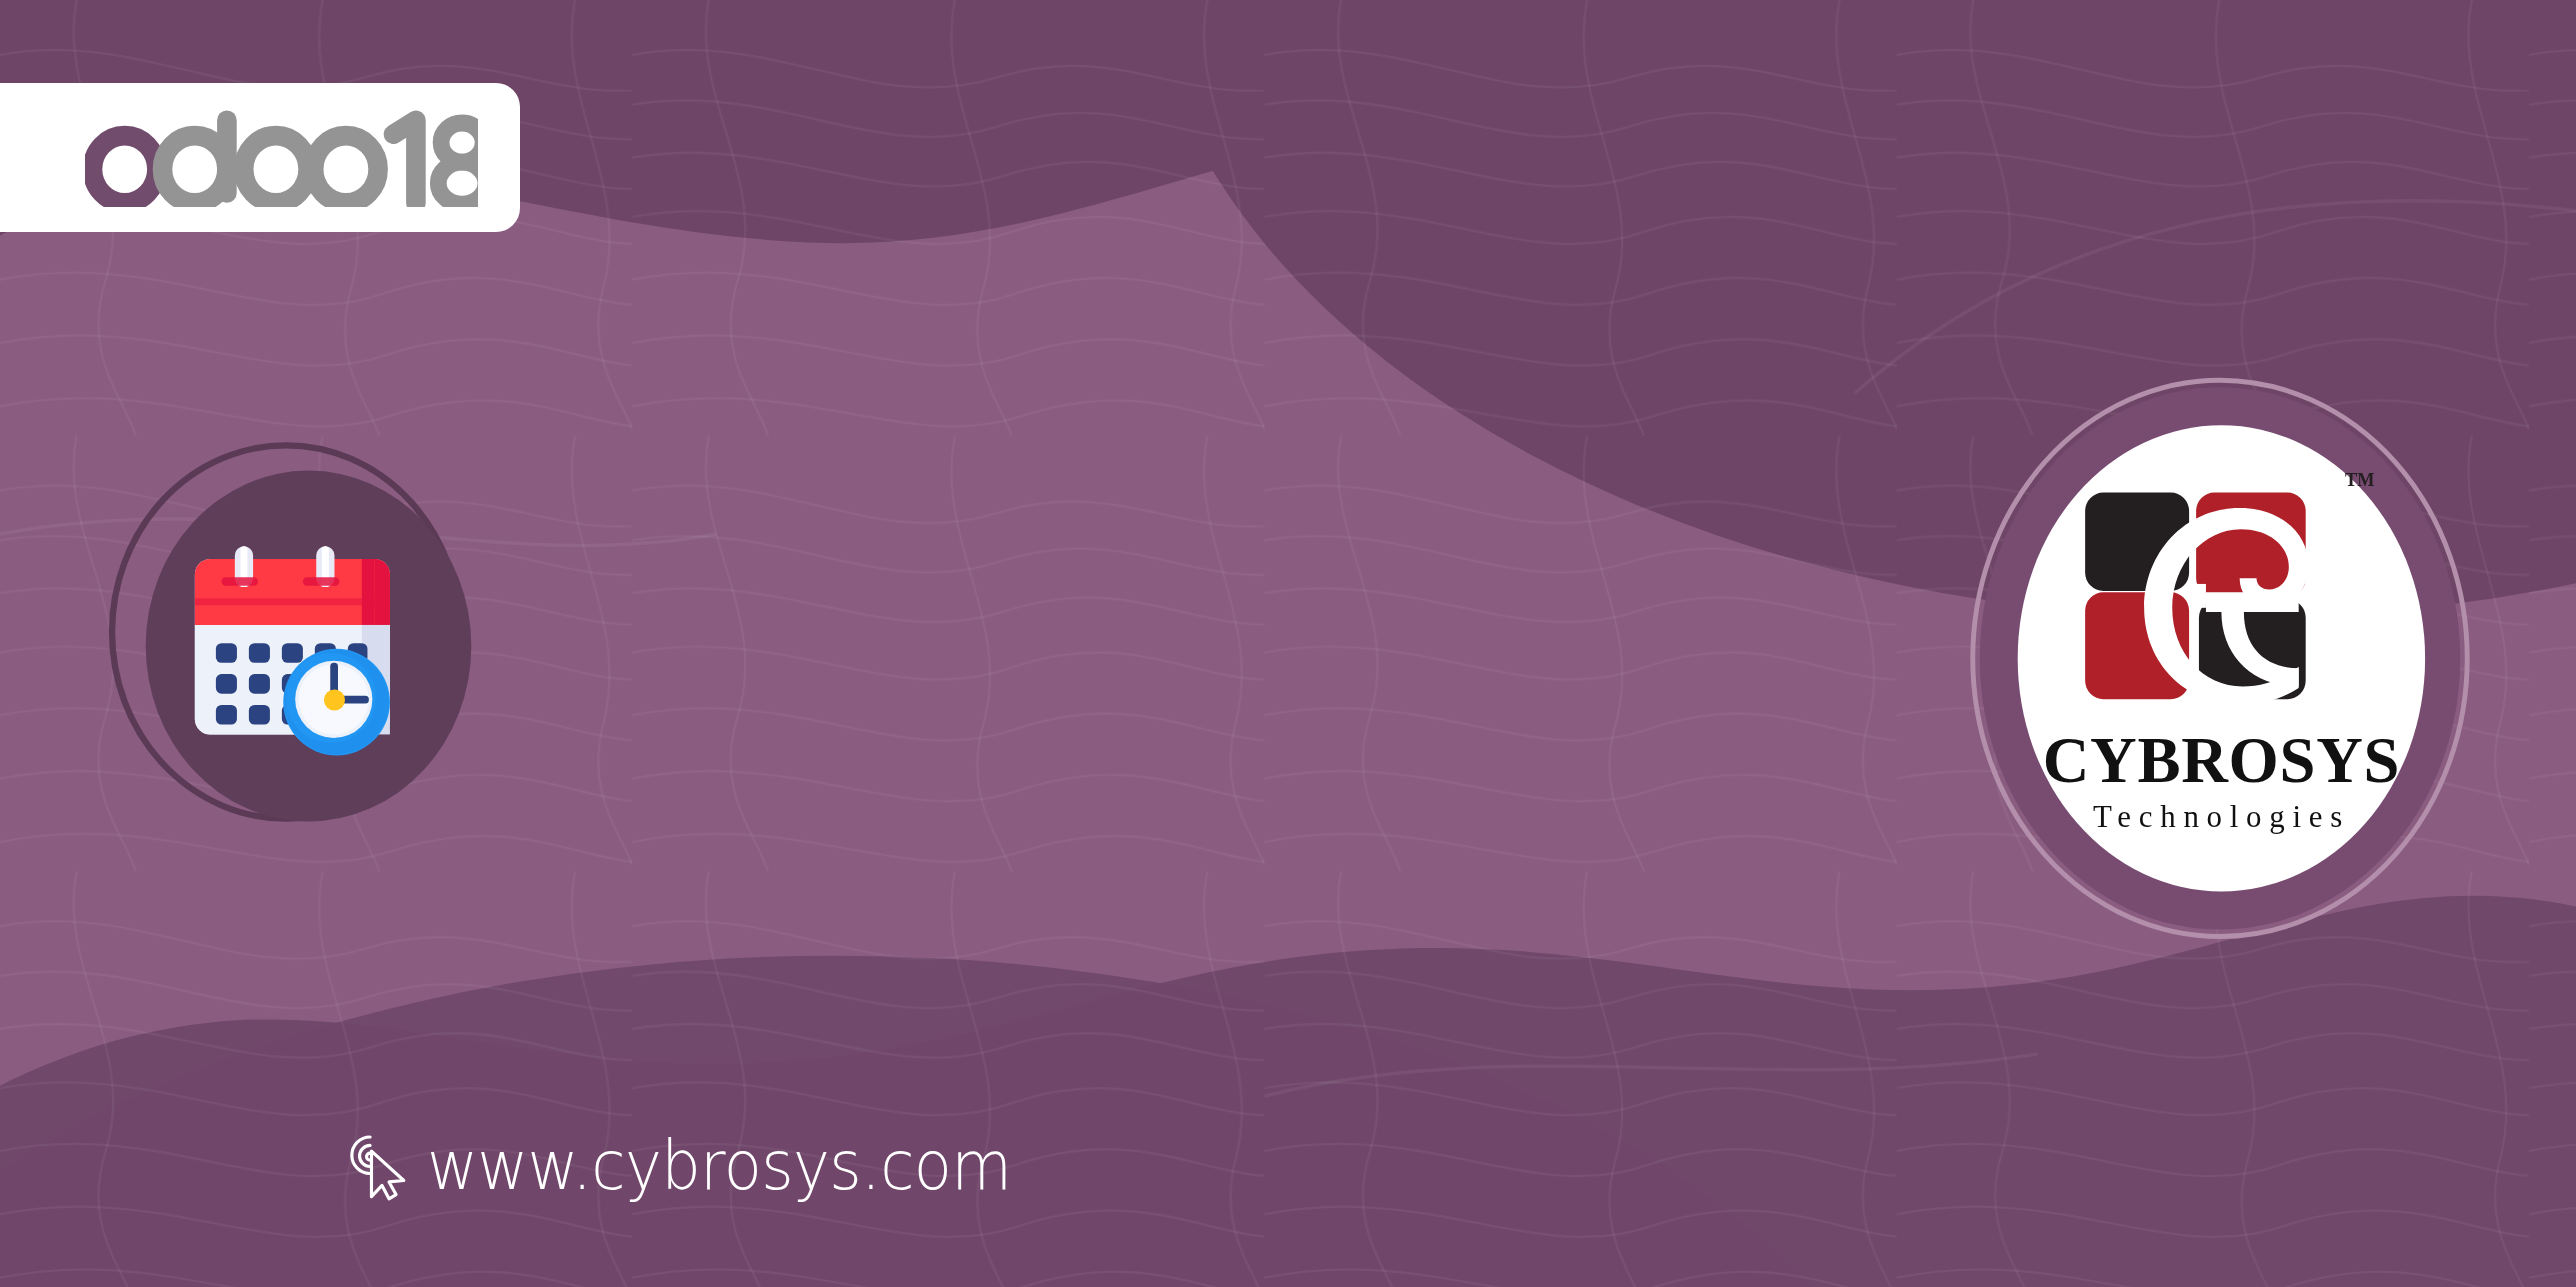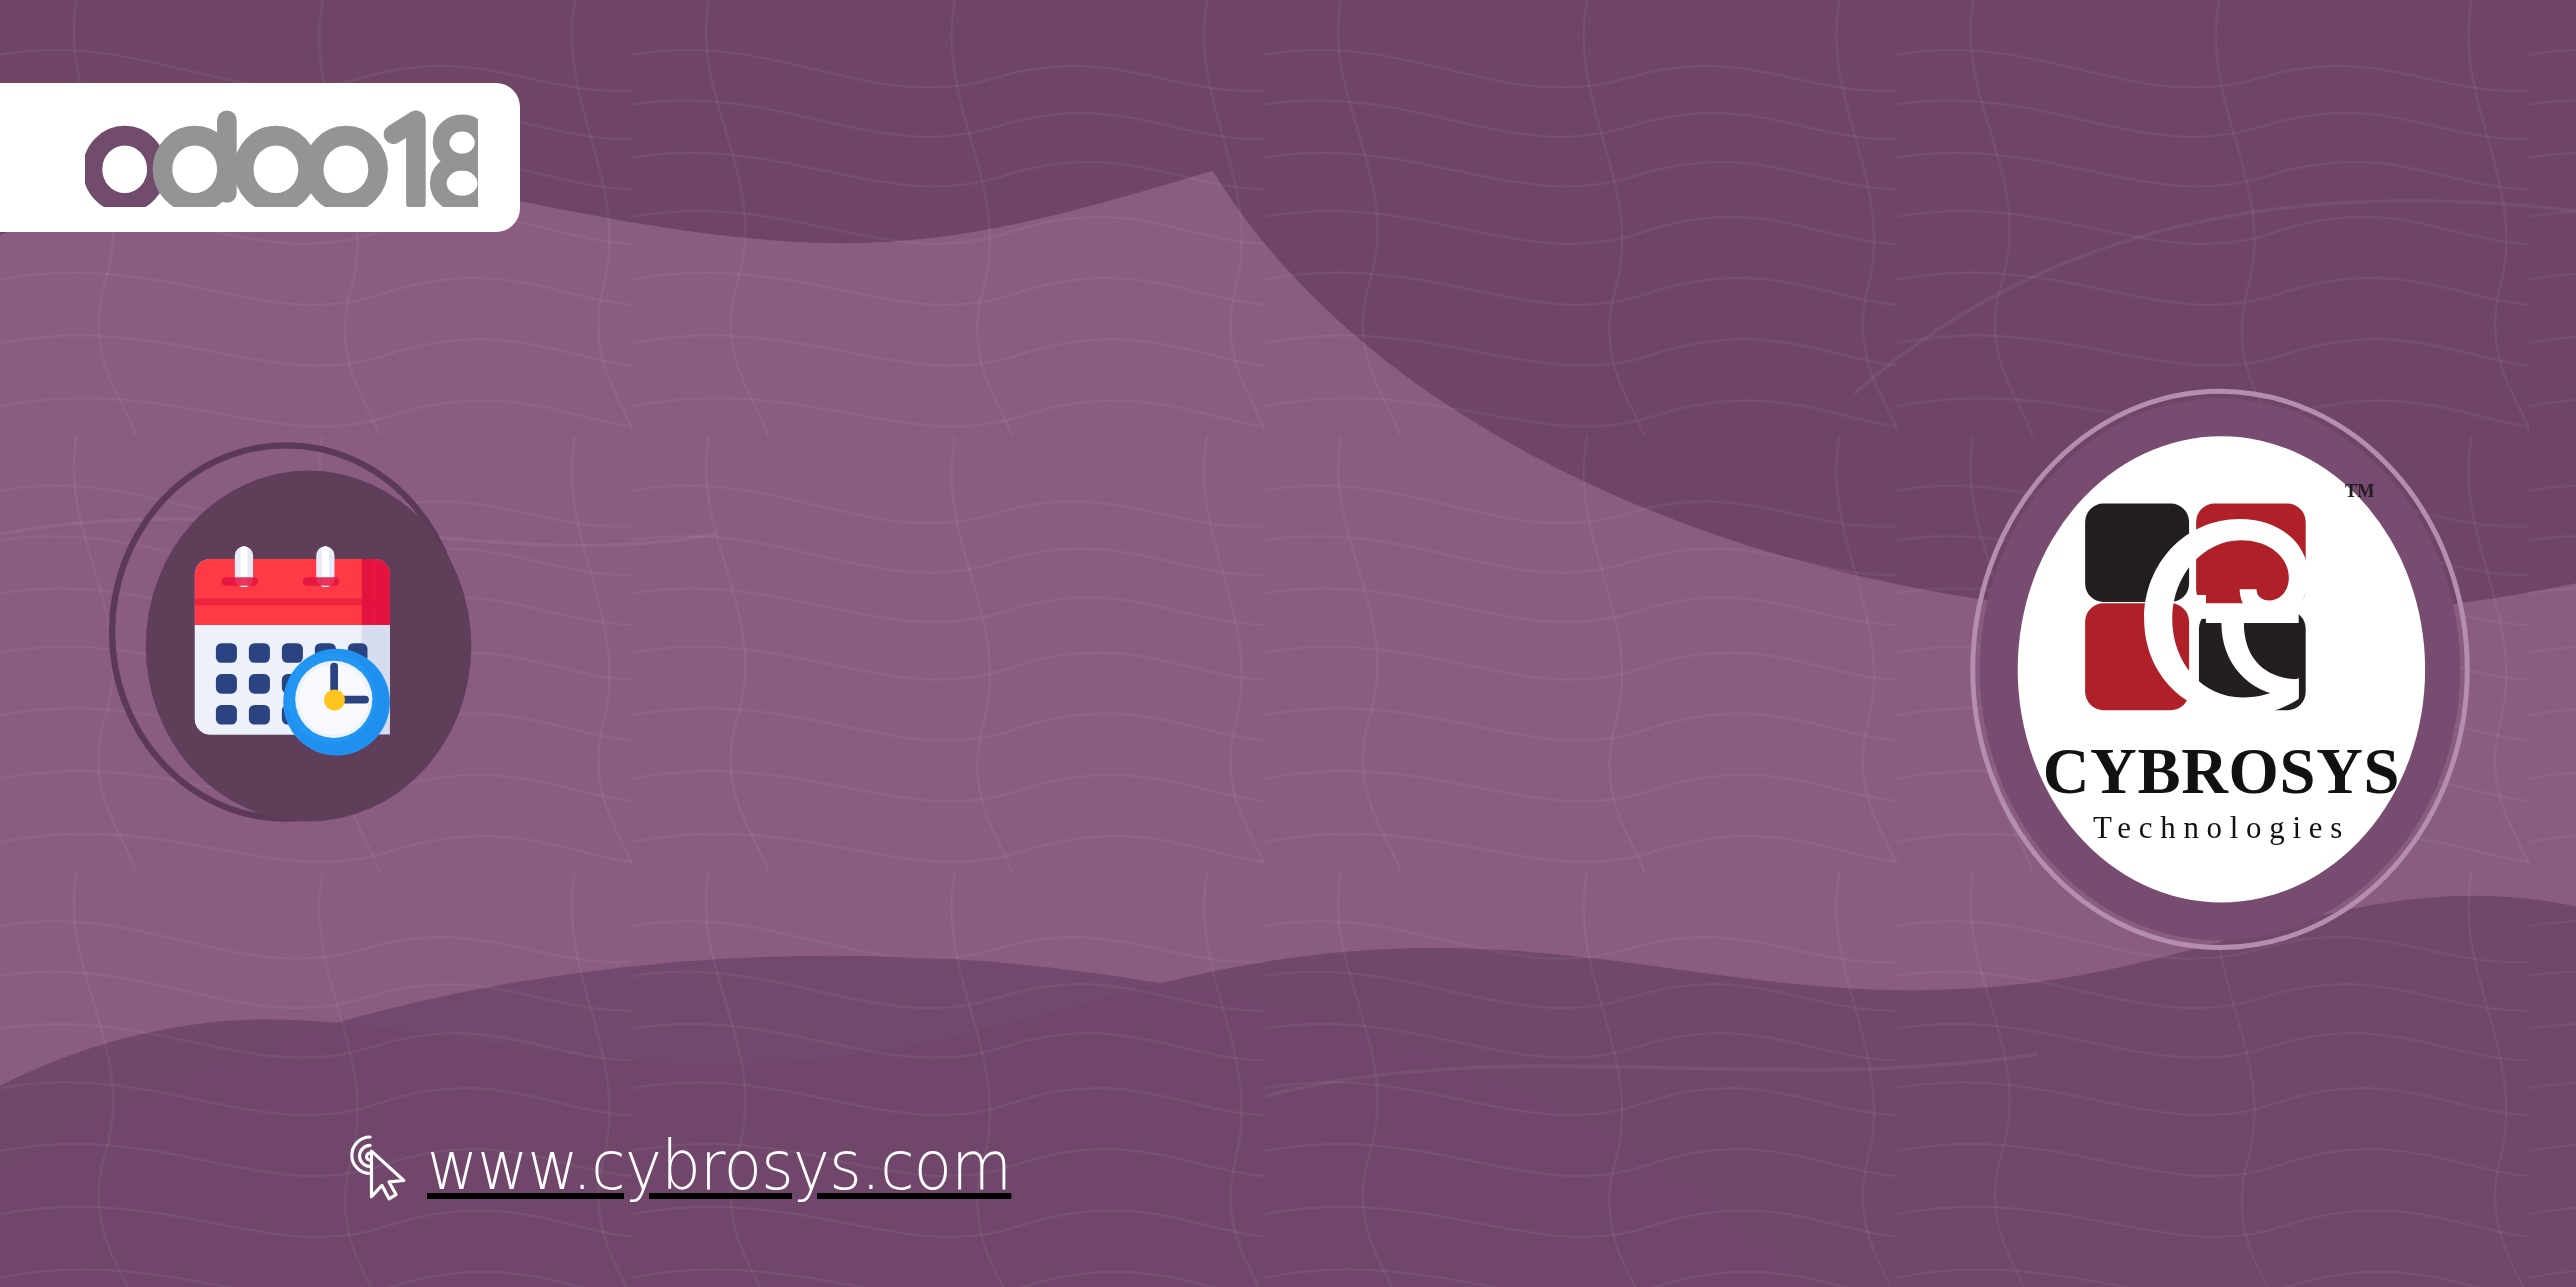--- a/index.html
+++ b/index.html
@@ -61,37 +61,36 @@
     white-space:nowrap;
     transform:scaleX(0.92);
     transform-origin:left center;
     text-transform:uppercase;
   }
 
   
   #cybrosys-emblem{
     position:absolute;
     left:1960px;
-    top:380px;
+    top:369px;
     width:520px;
     height:583px;
     z-index:5;
   }
   #cybrosys-emblem svg{display:block;width:100%;height:100%;}
 
   
   #footer-url{
     position:absolute;
     left:346px;
     top:1130px;
     display:flex;
     align-items:center;
     gap:15.5px;
     z-index:7;
-    text-decoration:underline;
   }
   #footer-url .cursor-ico{flex:0 0 auto;}
   #footer-url .url-text{
     color:#ffffff;
     font-family:"DejaVu Sans","Liberation Sans",sans-serif;
     font-weight:300;
     font-size:67px;
     line-height:1;
     letter-spacing:-0.7px;
     transform:scaleX(0.93);

